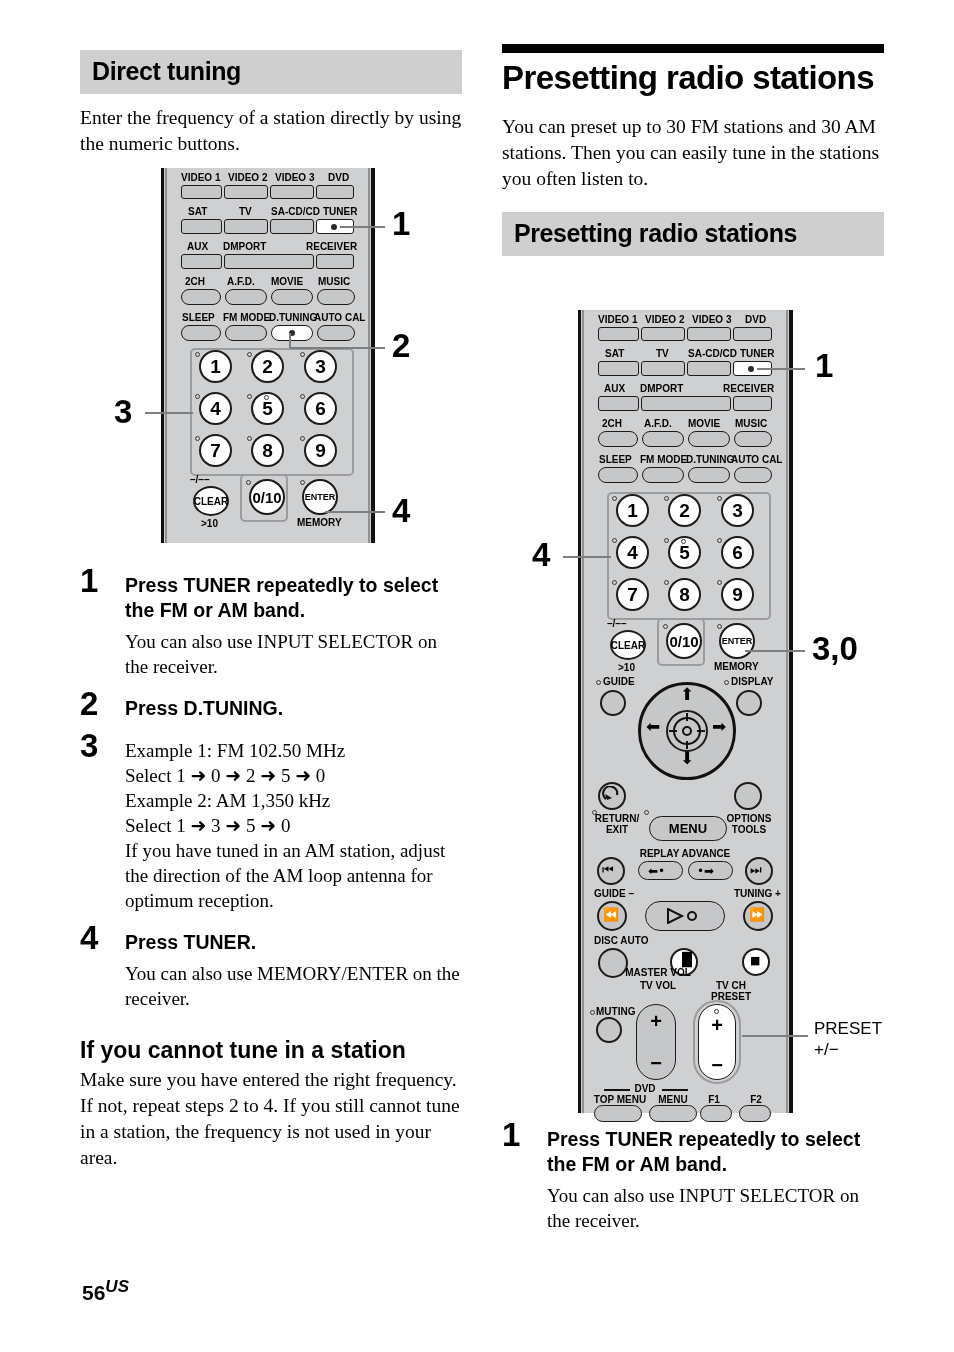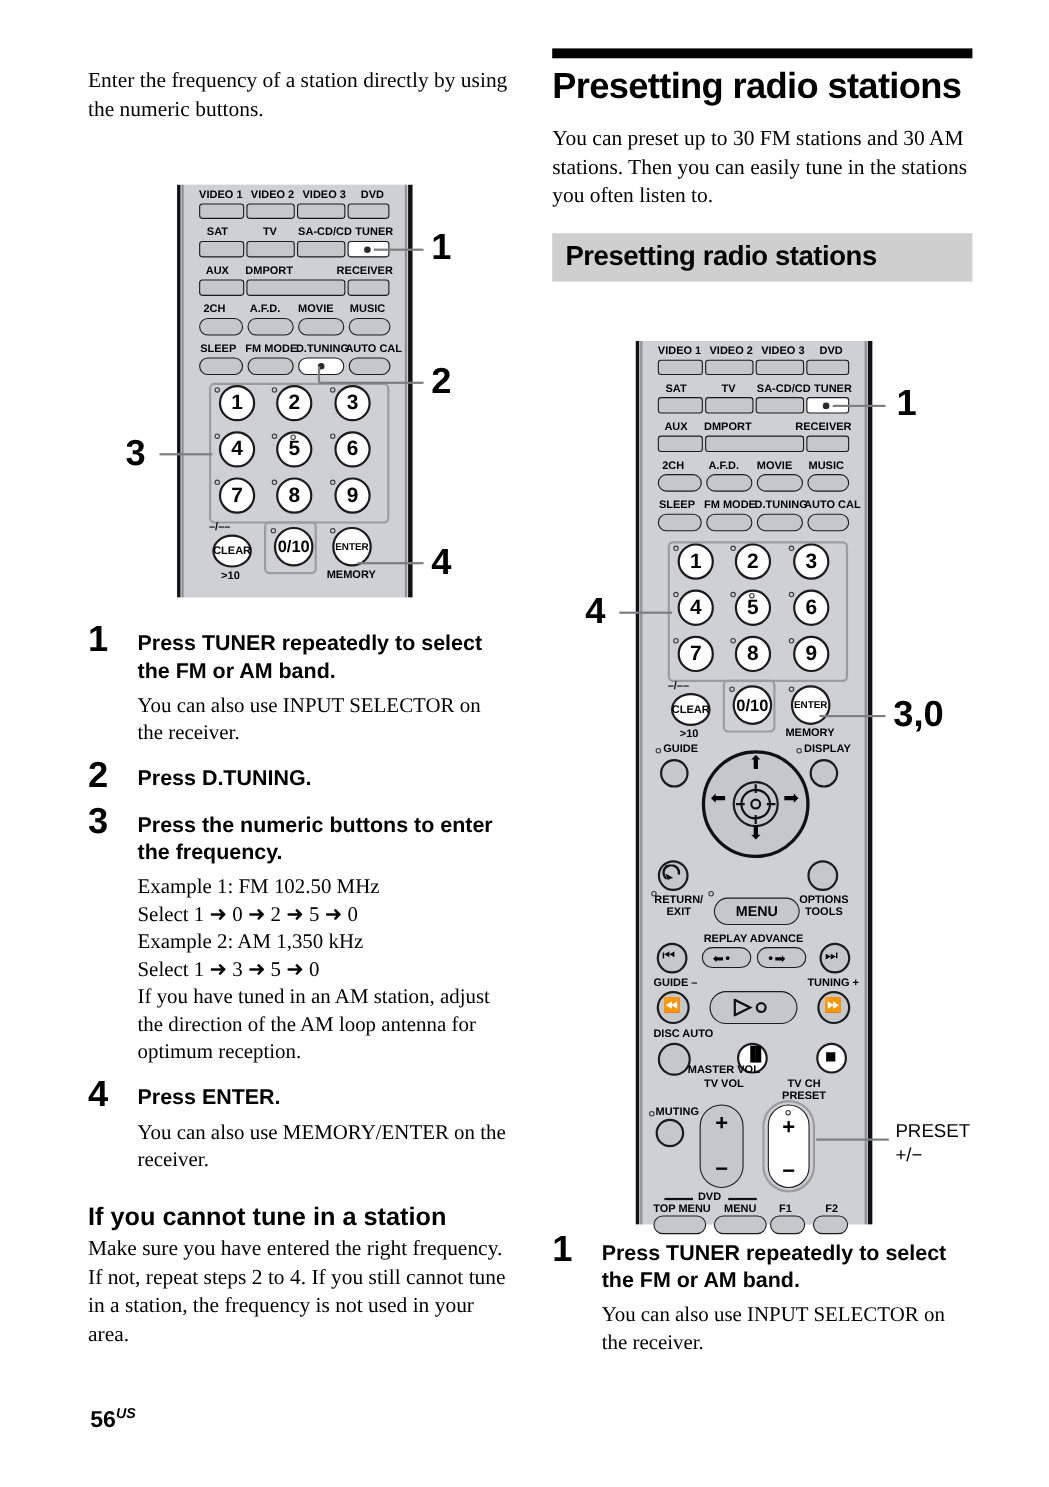--- a/index.html
+++ b/index.html
@@ -20,21 +20,21 @@
 
   
   .step{position:relative;margin-top:17px;padding-left:45px;}
   .step .num{position:absolute;left:0;top:-9px;font-family:"Liberation Sans",sans-serif;font-weight:bold;font-size:33px;line-height:1;}
   .step .head{font-family:"Liberation Sans",sans-serif;font-weight:bold;font-size:19.5px;line-height:25px;}
   .step .sub{font-size:19px;line-height:25px;margin-top:6px;}
 
   .sec-head{font-family:"Liberation Sans",sans-serif;font-weight:bold;font-size:23px;line-height:1.15;margin-top:26px;}
 
   .pagenum{position:absolute;left:82px;top:1277px;font-family:"Liberation Sans",sans-serif;font-weight:bold;font-size:21px;}
-  .pagenum sup{font-size:13px;font-style:italic;font-weight:bold;vertical-align:super;}
+  .pagenum sup{font-size:17px;font-style:italic;font-weight:bold;vertical-align:super;}
 
   
   .remote{position:absolute;}
   .rm-body{position:absolute;left:0;top:0;right:0;bottom:0;background:#cfd0d2;
            border-left:3px solid #111;border-right:4px solid #111;}
   .rm-inner{position:absolute;left:4px;top:0;right:5px;bottom:0;background:#cfd0d2;
             border-left:2px solid #8f9093;border-right:2px solid #8f9093;}
 
   .rowlbl{position:absolute;font-family:"Liberation Sans",sans-serif;font-weight:bold;color:#000;white-space:nowrap;}
   .btn{position:absolute;background:#c6c7c9;border:1.6px solid #1b1b1b;box-sizing:border-box;}
@@ -61,20 +61,23 @@
   .arrow{position:absolute;font-family:"DejaVu Sans",sans-serif;color:#000;line-height:1;}
   .cap{position:absolute;font-family:"Liberation Sans",sans-serif;font-weight:bold;text-align:center;white-space:nowrap;}
 </style>
 </head>
 <body>
 
 <div class="page">
 
   <div class="col-left">
 
+    <div class="gray-head">
+      <div class="t">Direct tuning</div>
+    </div>
 
     <p class="body-p">Enter the frequency of a station directly by using the numeric buttons.</p>
   </div>
 
   <div class="remote" id="remote-left" style="left:161px;top:168px;width:214px;height:375px;">
     <div class="rm-body"></div>
     <div class="rm-inner"></div>
 
     <div class="rowlbl" style="left:20px;top:4px;font-size:10px;">VIDEO 1</div>
     <div class="rowlbl" style="left:67px;top:4px;font-size:10px;">VIDEO 2</div>
@@ -169,30 +172,29 @@
       <div class="num">1</div>
       <div class="head">Press TUNER repeatedly to select the FM or AM band.</div>
       <div class="sub">You can also use INPUT SELECTOR on the receiver.</div>
     </div>
     <div class="step">
       <div class="num">2</div>
       <div class="head">Press D.TUNING.</div>
     </div>
     <div class="step">
       <div class="num">3</div>
-      <div class="head">Press the numeric buttons to enter the frequency.</div>
       <div class="sub" style="white-space:pre-line;">Example 1: FM 102.50 MHz
 Select 1 ➜ 0 ➜ 2 ➜ 5 ➜ 0
 Example 2: AM 1,350 kHz
 Select 1 ➜ 3 ➜ 5 ➜ 0
 If you have tuned in an AM station, adjust the direction of the AM loop antenna for optimum reception.</div>
     </div>
     <div class="step">
       <div class="num">4</div>
-      <div class="head">Press ENTER.</div>
+      <div class="head">Press TUNER.</div>
       <div class="sub">You can also use MEMORY/ENTER on the receiver.</div>
     </div>
 
     <div class="sec-head">If you cannot tune in a station</div>
     <p class="body-p" style="margin-top:4px;">Make sure you have entered the right frequency. If not, repeat steps 2 to 4. If you still cannot tune in a station, the frequency is not used in your area.</p>
   </div>
 
   <div class="pagenum"><span>56</span><sup>US</sup></div>
 
   <div class="col-right">

